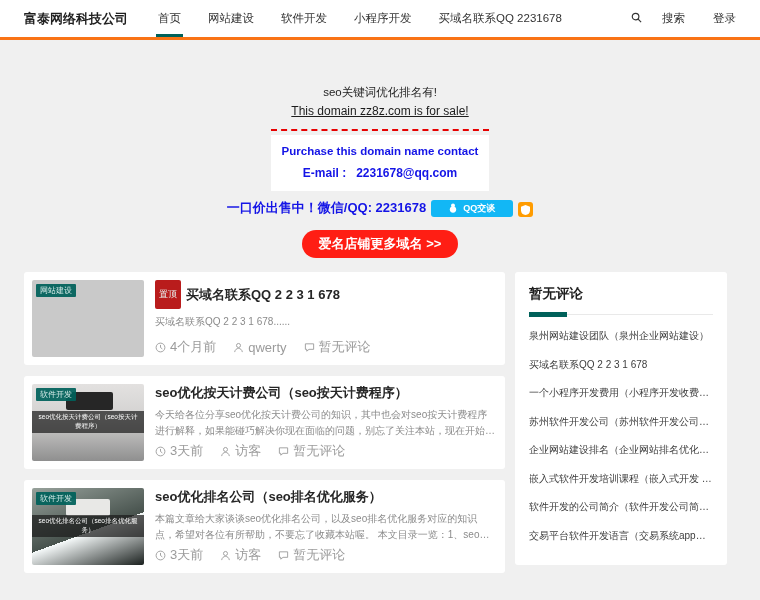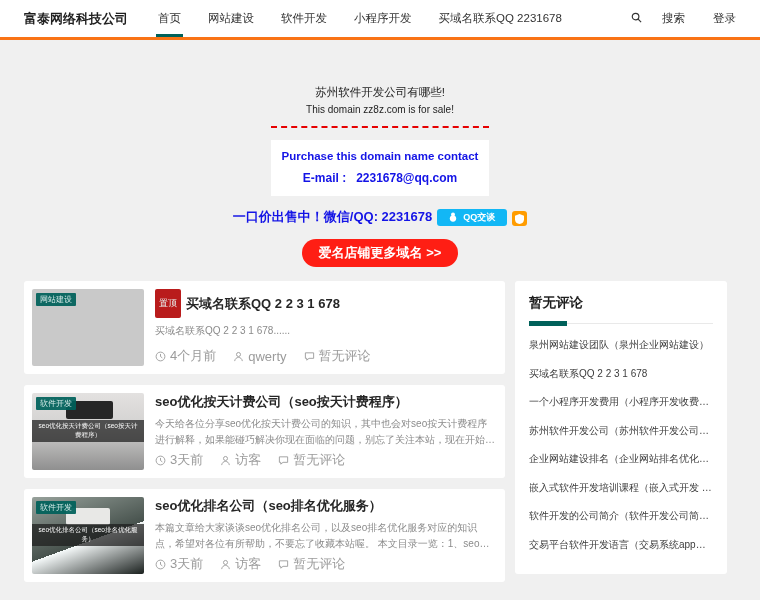--- a/index.html
+++ b/index.html
@@ -12,27 +12,27 @@
   .nav { display:flex; height:100%; }
   .nav-item { font-size:11.5px; color:#333; margin-right:27px; display:flex; align-items:center; height:100%; position:relative; cursor:pointer; white-space:nowrap; }
   .nav-item.active::after { content:""; position:absolute; left:-2px; right:-2px; bottom:0; height:3px; background:#00615a; }
   .header-right { margin-left:auto; display:flex; align-items:center; gap:28px; }
   .search-btn,.login-btn { font-size:11.5px; color:#333; display:flex; align-items:center; gap:20px; cursor:pointer; white-space:nowrap; }
 
   
   .hero { text-align:center; padding-top:30px; }
   .domain-title { font-size:26px; font-weight:bold; color:#161616; letter-spacing:.5px; }
   .hero-cn { margin-top:15px; font-size:11.5px; color:#1d1d1d; }
-  .hero-en { margin-top:4px; font-size:10px; color:#1d1d1d; }
+  .hero-en { margin-top:4px; font-size:12px; color:#1d1d1d;text-decoration:underline; }
   .dashed-rule { width:218px; margin:11px auto 0; border-top:2px dashed #e60000; }
-  .purchase-box { width:218px; margin:12px auto; background:#fff; padding:10px 0 11px; }
+  .purchase-box { width:218px; margin:4px auto; background:#fff; padding:10px 0 11px; }
   .purchase-title { font-size:11.5px; font-weight:bold; color:#1414e6; }
   .purchase-email { font-size:12px; font-weight:bold; color:#1414e6; margin-top:9px; white-space:pre; }
   .sale-line { margin-top:8px; font-size:13px; font-weight:bold; color:#1414e6; display:flex; justify-content:center; align-items:flex-end; gap:5px; }
-  .qq-badge { display:inline-flex; align-items:center; background:#12b7f5; color:#fff; font-size:9px; font-weight:bold; padding:2px 12px; border-radius:3px; gap:6px; cursor:pointer; }
+  .qq-badge { display:inline-flex; align-items:center; background:#12b7f5; color:#fff; font-size:9px; font-weight:bold; padding:2px 18px; border-radius:3px; gap:6px; cursor:pointer; }
   .qq-shield { width:15px; height:15px; background:#ff9c00; border-radius:3px; display:inline-flex; align-items:center; justify-content:center; cursor:pointer; }
   .more-btn { display:inline-block; margin-top:13px; background:#ff1e14; color:#fff; font-size:13px; font-weight:bold; padding:5px 17px; border-radius:14px; cursor:pointer; }
 
   
   .main { display:flex; padding:14px 24px 0; gap:10px; align-items:flex-start; }
   .posts { width:481px; }
 
   .card { background:#fff; border-radius:3px; padding:8px; display:flex; margin-bottom:11px; height:93px; }
   .thumb { width:112px; height:77px; border-radius:2px; position:relative; flex-shrink:0; overflow:hidden; cursor:pointer; }
   .thumb-0 { background:#c9c9c9; }
@@ -79,21 +79,21 @@
             <path d="M7.8 7.8 L11 11"></path>
           </svg>
       </span>
       <span>搜索</span>
     </div>
     <div class="login-btn">登录</div>
   </div>
 </div>
 
 <div class="hero">
-  <div class="hero-cn">苏州软件开发公司有哪些!</div>
+  <div class="hero-cn">seo关键词优化排名有!</div>
   <div class="hero-en">This domain zz8z.com is for sale!</div>
   <div class="dashed-rule"></div>
   <div class="purchase-box">
     <div class="purchase-title">Purchase this domain name contact</div>
     <div class="purchase-email">E-mail :   2231678@qq.com</div>
   </div>
   <div class="sale-line">
     <span>一口价出售中！微信/QQ: 2231678</span>
     <span class="qq-badge">
       <span>

